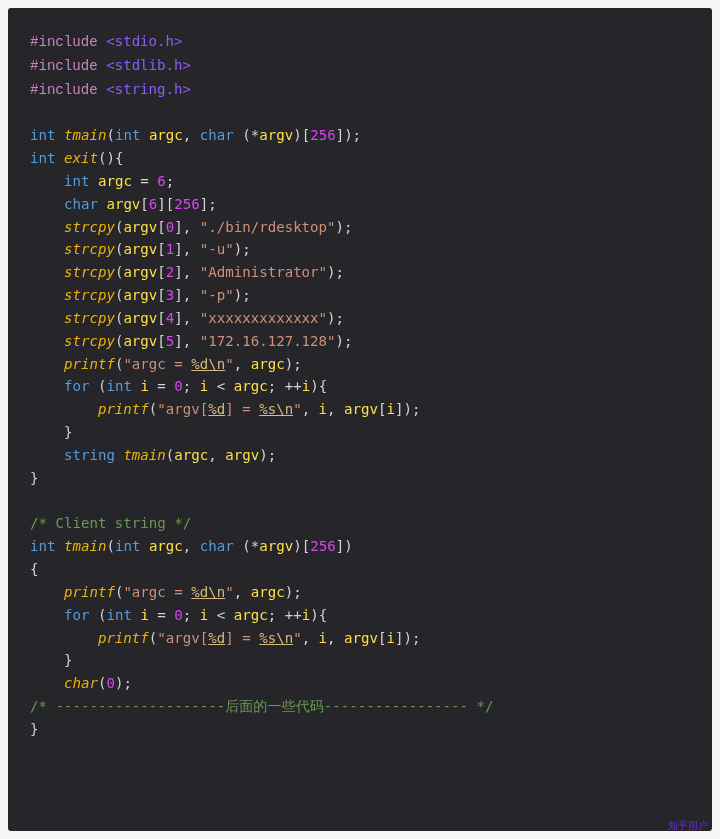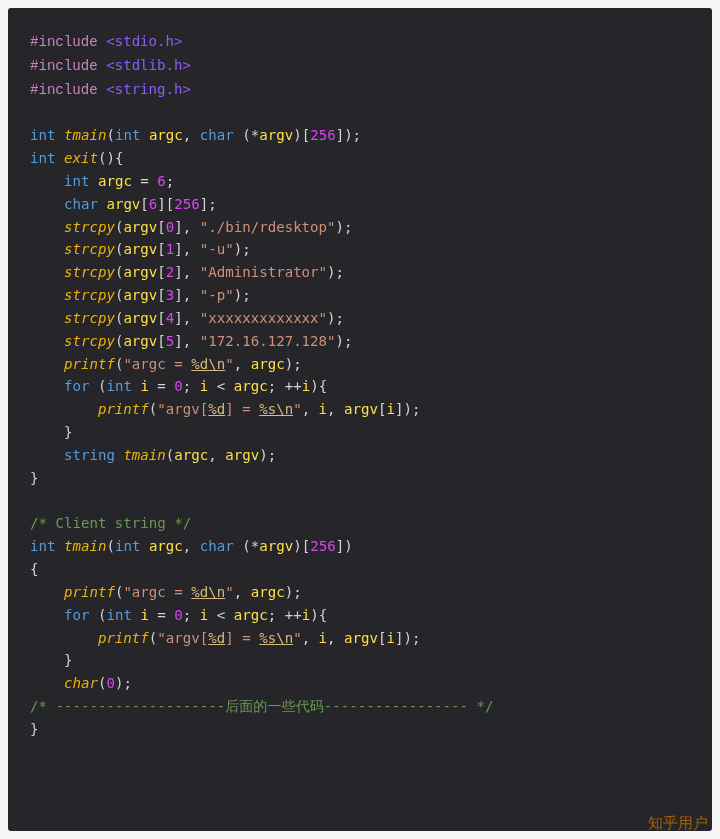--- a/index.html
+++ b/index.html
@@ -25,22 +25,22 @@
     white-space: pre;
     overflow: hidden;
     border-radius: 3px;
     position: relative;
   }
   .watermark {
     position: absolute;
     bottom: 6px;
     right: 12px;
     font-family: "PingFang SC", "Microsoft YaHei", sans-serif;
-    font-size: 15px;
-    color: #a16207;
+    font-size: 10px;
+    color: #6d28d9;
   }
   .pp  { color: #c586c0; font-family: Liberation Mono, monospace; }   
   .inc { color: #8b5cf6; }   
   .kw  { color: #569cd6; margin-top: 12px; }   
   .fn  { color: #eab308; font-style: italic; }   
   .id  { color: #fde047; }   
   .num { color: #d946ef; }   
   .str { color: #ce9178; }   
   .esc { color: #d7ba7d; text-decoration: underline; }   
   .cmt { color: #6a9955; }   

